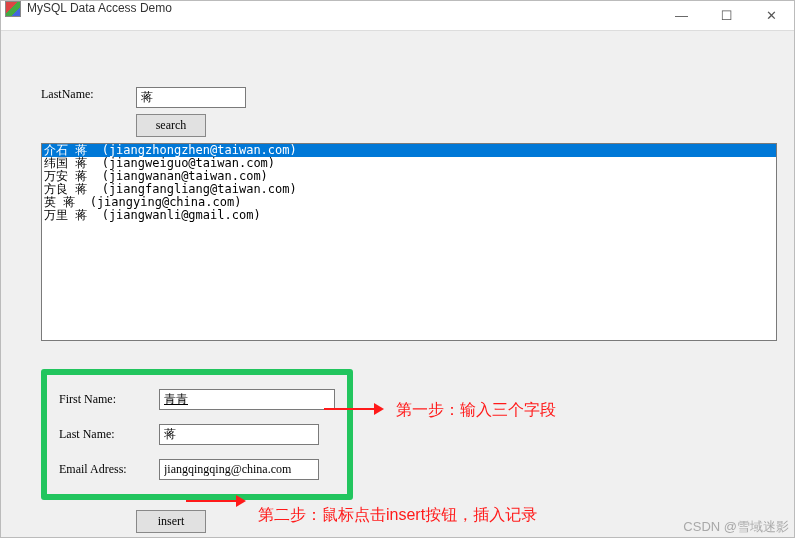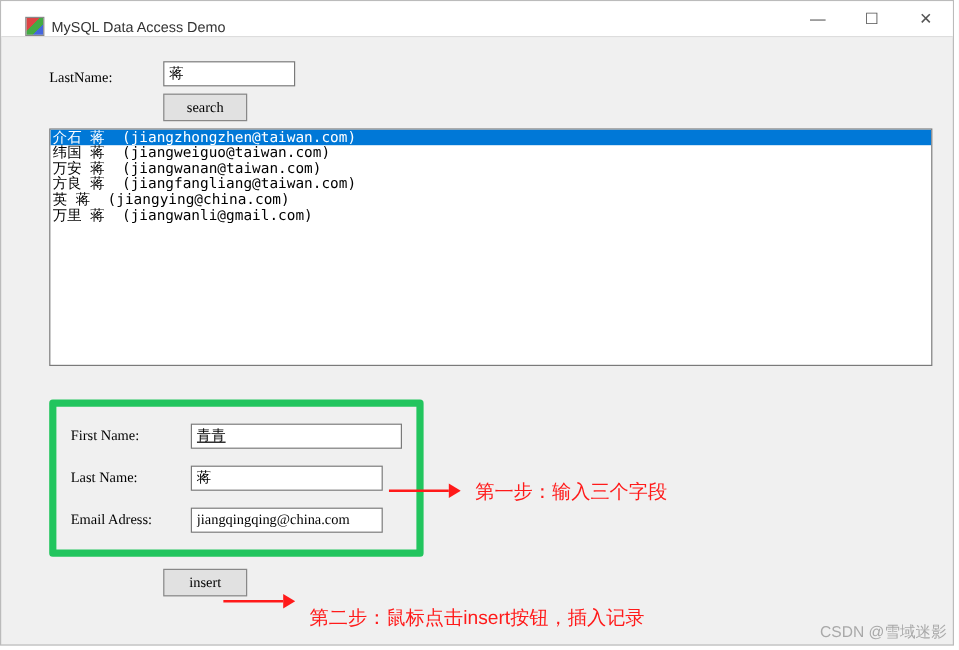--- a/index.html
+++ b/index.html
@@ -16,39 +16,39 @@
       height: 538px;
       border: 1px solid #bbb;
       background: #f0f0f0;
       position: relative;
     }
     .titlebar {
       height: 30px;
       background: #fff;
       border-bottom: 1px solid #ddd;
       display: flex;
-      align-items: flex-end;
-      padding-left: 20px;
+      align-items: flex-start;
+      padding-left: 4px;
     }
     .titlebar-icon {
       width: 16px; height: 16px;
       margin-right: 6px;
       display: inline-block;
       background: linear-gradient(135deg,#d44 0 40%,#4a4 40% 70%,#46d 70%);
       border: 1px solid #888;
     }
     .titlebar-text { color: #333; font-size: 12px; flex: 1; }
     .win-controls { display: flex; height: 100%; }
     .win-btn {
       width: 45px; height: 100%;
       display: flex; align-items: center; justify-content: center;
       color: #555; font-size: 13px;
     }
     .content { padding: 20px 40px; position: relative; }
-    .row { display: flex; align-items: flex-end; margin-bottom: 6px; }
+    .row { display: flex; align-items: flex-start; margin-bottom: 6px; margin-top: 36px; }
     .label { width: 95px; font-family: "SimSun", serif; font-size: 12px; }
     .textbox {
       border: 1px solid #7a7a7a;
       background: #fff;
       height: 21px;
       padding: 1px 4px;
       font-family: "SimSun", serif;
       font-size: 12px;
     }
     .btn {

